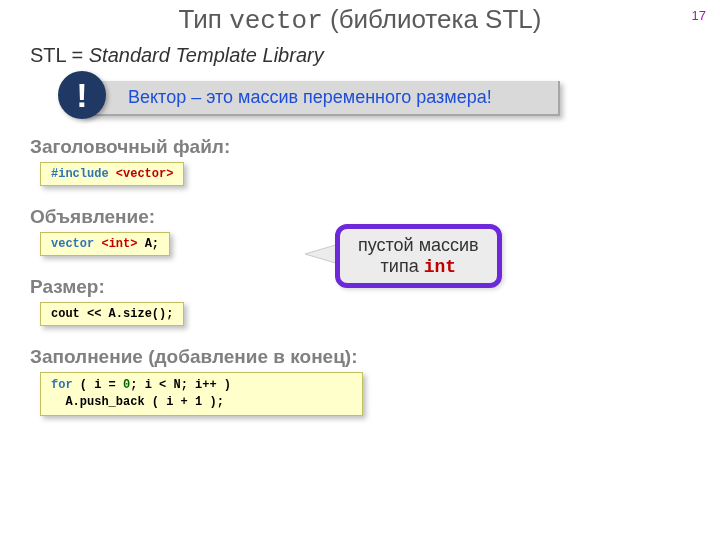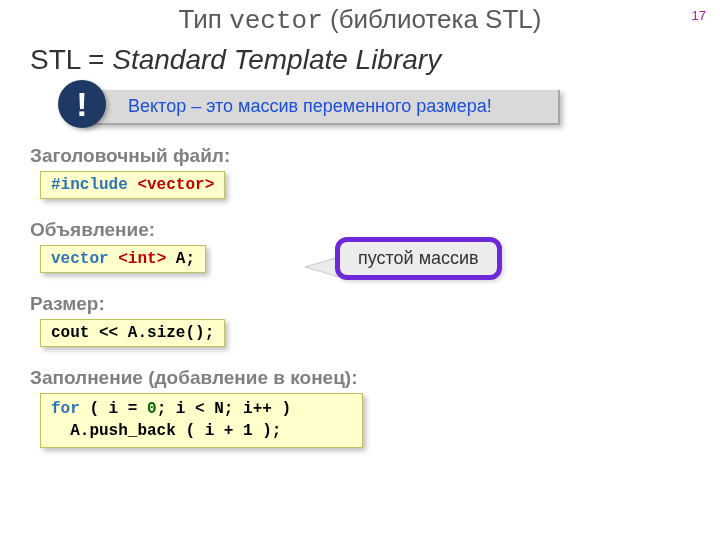--- a/index.html
+++ b/index.html
@@ -21,21 +21,21 @@
   }
   .title {
     text-align: center;
     margin-top: 4px;
     font-size: 26px;
     color: #5a5a5a;
   }
   .title .mono { font-family: "Courier New", monospace; color: #5a5a5a; }
   .subtitle {
     margin: 8px 0 0 30px;
-    font-size: 28px;
+    font-size: 20px;
     color: #333;
   }
   .subtitle .ital { font-style: italic; }
   .callout {
     margin: 14px 0 0 80px;
     position: relative;
     width: 480px;
   }
   .callout-box {
     background: #d9d9d9;
@@ -70,21 +70,21 @@
     color: #808080;
   }
   .codebox {
     display: inline-block;
     margin-left: 40px;
     background: #ffffcc;
     border: 1px solid #c0c060;
     box-shadow: 3px 3px 5px rgba(0,0,0,0.25);
     padding: 4px 10px;
     font-family: "Courier New", monospace;
-    font-size: 16px;
+    font-size: 12px;
     font-weight: bold;
     color: #000;
     white-space: pre;
   }
   .codebox.multi { display: block; width: 323px; line-height: 1.4; }
   .kw-red { color: #c00000; }
   .kw-blue { color: #2e75b6; }
   .kw-darkgreen { color: #006600; }
   .row { position: relative; }
   .bubble {
@@ -131,20 +131,21 @@
 <div class="codebox"><span class="kw-blue">#include</span><span class="kw-red"> &lt;vector&gt;</span></div>
 
 <div class="section-label">Объявление:</div>
 <div class="row">
   <div class="codebox"><span class="kw-blue">vector</span><span class="kw-red"> &lt;</span><span class="kw-red">int</span><span class="kw-red">&gt;</span><span> A;</span></div>
   <svg class="point" width="34" height="20">
     <polygon points="0,10 34,0 34,20" fill="#ececec" stroke="#c9c9c9" stroke-width="1"></polygon>
   </svg>
   <div class="bubble">
     <div>пустой массив</div>
+    <div><span>типа </span><span class="mono">int</span></div>
   </div>
 </div>
 
 <div class="section-label">Размер:</div>
 <div class="codebox"><span>cout </span><span>&lt;&lt; A.size();</span></div>
 
 <div class="section-label">Заполнение (добавление в конец):</div>
 <div class="codebox multi"><span class="kw-blue">for</span><span> ( i = </span><span class="kw-darkgreen">0</span><span>; i &lt; N; i++ )</span>
 <span>  A.push_back ( i + 1 );</span></div>
 

